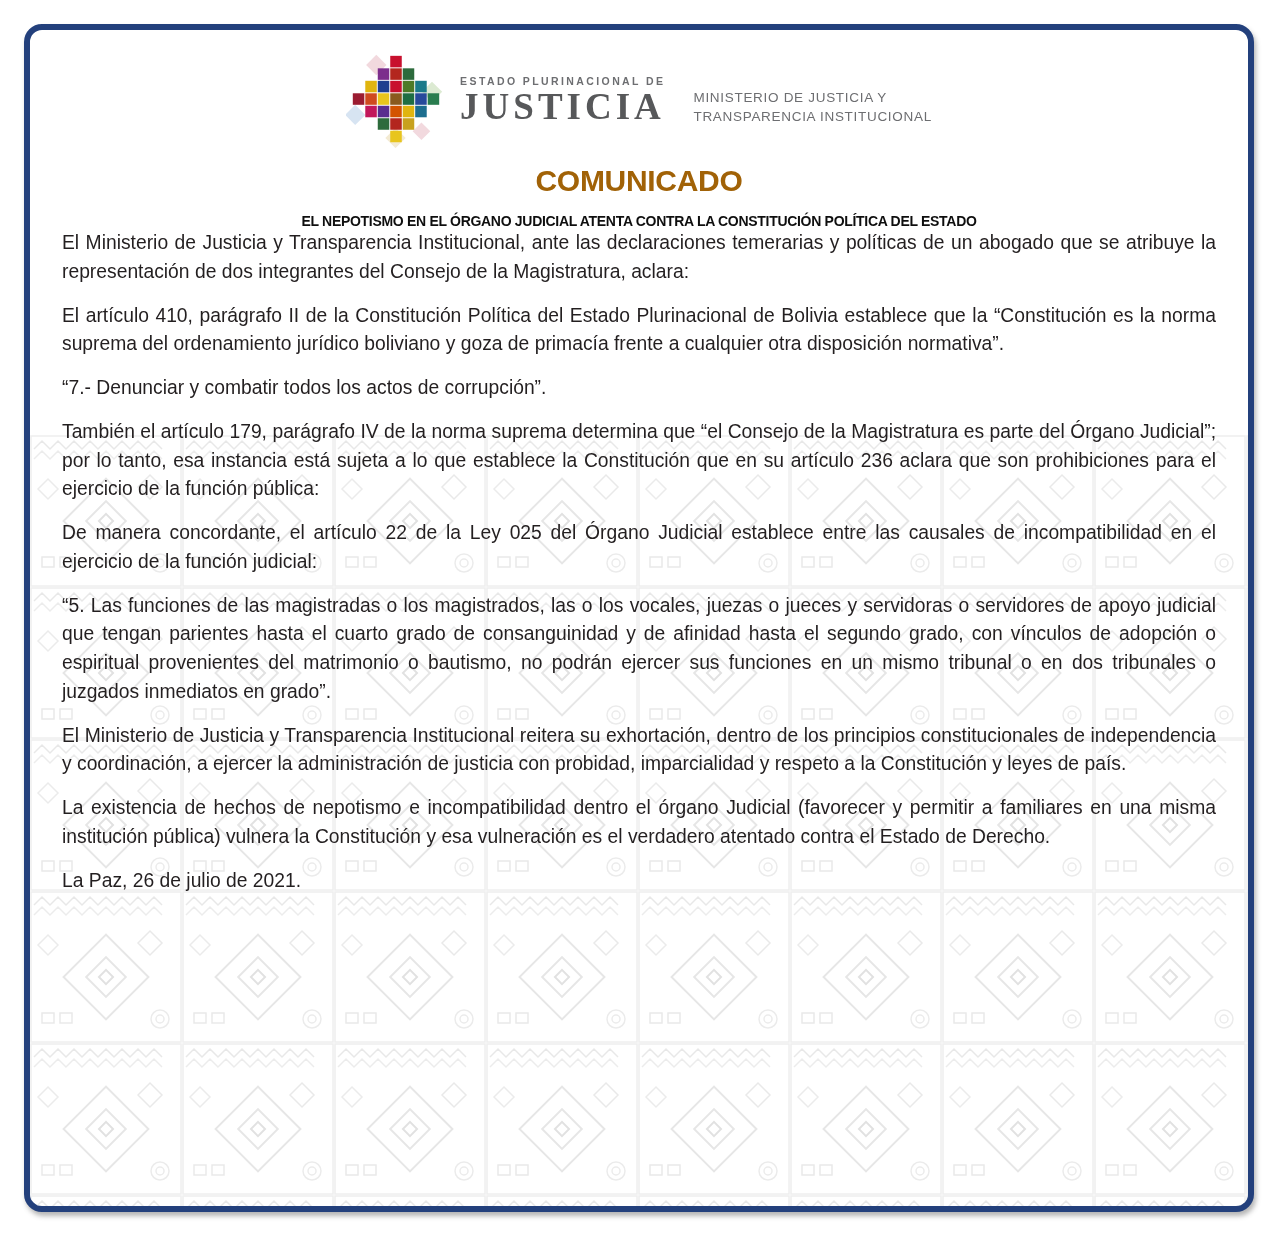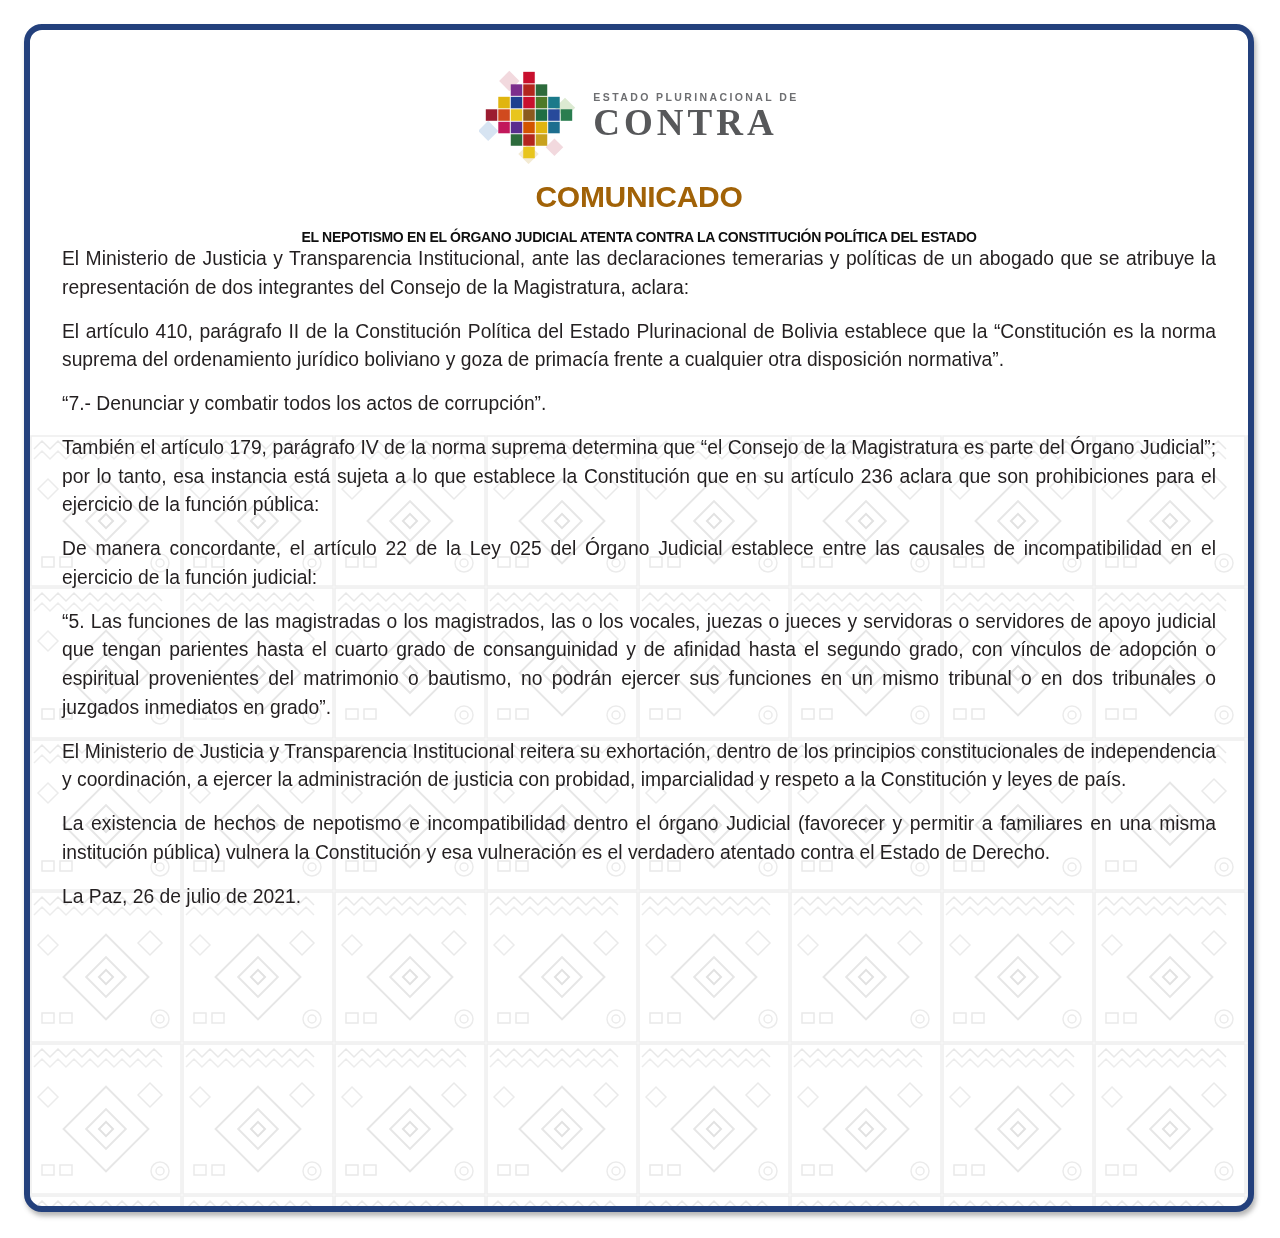--- a/index.html
+++ b/index.html
@@ -16,21 +16,21 @@
     left:24px;top:24px;right:26px;bottom:26px;
     border:6px solid #23407c;
     border-radius:18px;
     background:#ffffff;
     box-shadow:2px 4px 5px rgba(90,90,90,.45);
     overflow:hidden;
   }
   .card-inner{
     position:relative;
     z-index:1;
-    padding:32px 32px 10px 32px;
+    padding:16px 32px 10px 32px;
     height:100%;
     box-sizing:border-box;
   }
   
   .watermark{
     position:absolute;
     left:0;right:0;top:405px;bottom:0;
     width:100%;height:calc(100% - 405px);
     z-index:0;
     opacity:.85;
@@ -162,23 +162,27 @@
           <rect x="59" y="56" width="12" height="12" fill="#e0b50f"></rect>
           <rect x="72" y="56" width="12" height="12" fill="#1d6e8f"></rect>
           <rect x="33" y="69" width="12" height="12" fill="#2d6b3c"></rect>
           <rect x="46" y="69" width="12" height="12" fill="#b3261e"></rect>
           <rect x="59" y="69" width="12" height="12" fill="#c8a11e"></rect>
           <rect x="46" y="82" width="12" height="12" fill="#e8c51d"></rect>
         </svg>
 
         <div class="logo-text">
           <div class="estado">ESTADO PLURINACIONAL DE</div>
-          <div class="bolivia">CONTRA</div>
+          <div class="bolivia">JUSTICIA</div>
         </div>
 
+        <div class="ministry">
+          <div>MINISTERIO DE JUSTICIA Y</div>
+          <div>TRANSPARENCIA INSTITUCIONAL</div>
+        </div>
       </div>
 
       <h1 class="doc-title">COMUNICADO</h1>
       <h2 class="doc-subtitle">EL NEPOTISMO EN EL ÓRGANO JUDICIAL ATENTA CONTRA LA CONSTITUCIÓN POLÍTICA DEL ESTADO</h2>
 
       <div class="doc-body">
         <p>El Ministerio de Justicia y Transparencia Institucional, ante las declaraciones temerarias y políticas de un abogado que se atribuye la representación de dos integrantes del Consejo de la Magistratura, aclara:</p>
         <p>El artículo 410, parágrafo II de la Constitución Política del Estado Plurinacional de Bolivia establece que la “Constitución es la norma suprema del ordenamiento jurídico boliviano y goza de primacía frente a cualquier otra disposición normativa”.</p>
         <p>“7.- Denunciar y combatir todos los actos de corrupción”.</p>
         <p>También el artículo 179, parágrafo IV de la norma suprema determina que “el Consejo de la Magistratura es parte del Órgano Judicial”; por lo tanto, esa instancia está sujeta a lo que establece la Constitución que en su artículo 236 aclara que son prohibiciones para el ejercicio de la función pública:</p>

